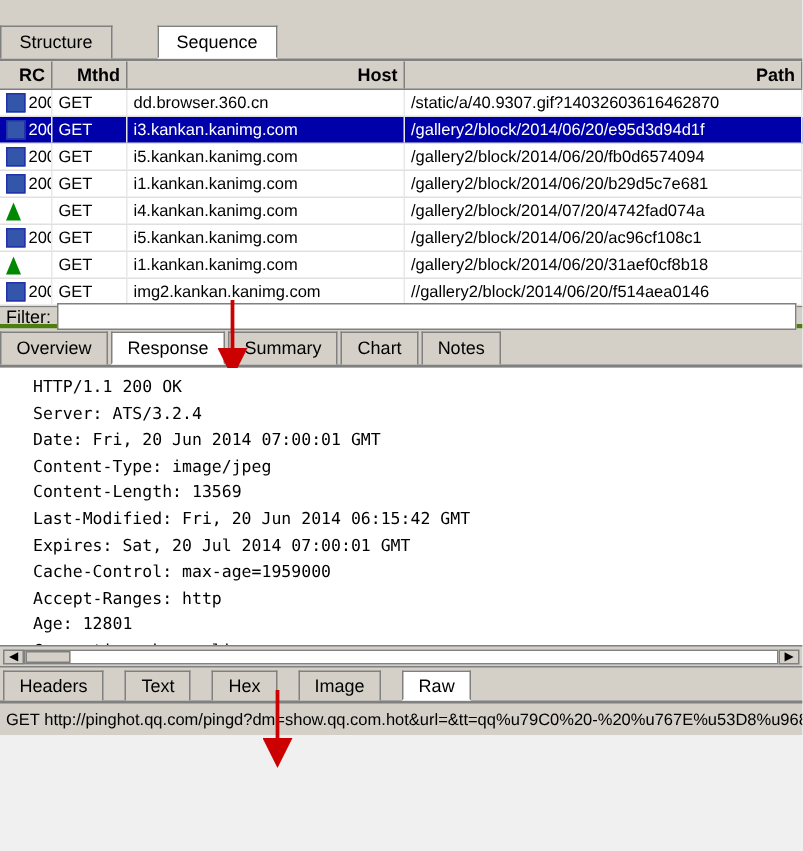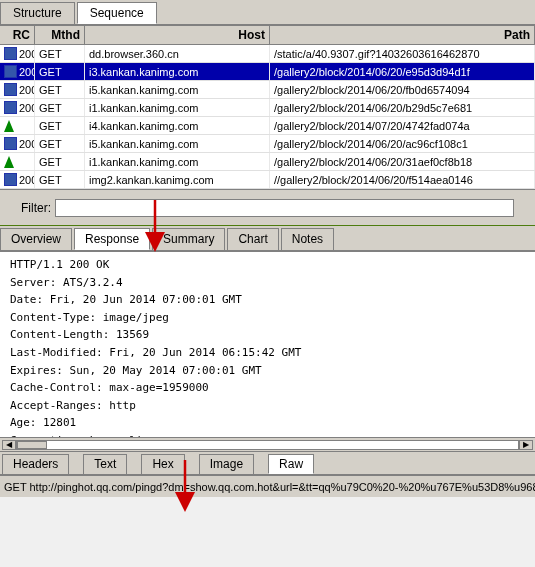--- a/index.html
+++ b/index.html
@@ -10,21 +10,22 @@
       width: 535px;
       height: 567px;
       overflow: hidden;
     }
 
     
     .top-tabs {
       display: flex;
       background: #d4d0c8;
       border-bottom: 2px solid #808080;
-      padding-top: 2px;
+      padding-top: 17px;
+      gap: 28px;
     }
     .top-tab {
       padding: 3px 12px;
       border: 1px solid #808080;
       border-bottom: none;
       background: #d4d0c8;
       cursor: pointer;
       font-size: 12px;
       margin-right: 2px;
     }
@@ -74,24 +75,24 @@
       white-space: nowrap;
       display: flex;
       align-items: center;
       border-right: 1px solid #e8e8e8;
     }
 
     
     .filter-bar {
       display: flex;
       align-items: center;
-      padding: 2px 21px;
-      background: #d4d0c8;
-      border-bottom: 1px solid #4d7c0f;
-      height: 36px;
+      padding: 2px 4px;
+      background: #d4d0c8;
+      border-bottom: 3px solid #4d7c0f;
+      height: 14px;
     }
     .filter-label {
       font-size: 12px;
       margin-right: 4px;
     }
     .filter-input {
       flex: 1;
       height: 18px;
       border: 1px solid #808080;
       background: #ffffff;
@@ -119,21 +120,21 @@
       background: #ffffff;
       border-bottom: 1px solid #ffffff;
     }
 
     
     .response-area {
       background: #ffffff;
       height: 185px;
       overflow-y: auto;
       overflow-x: hidden;
-      padding: 4px 10px;
+      padding: 4px 22px;
       font-size: 11px;
       line-height: 1.6;
       font-family: monospace;
       position: relative;
     }
     .response-area p {
       white-space: nowrap;
     }
 
     
@@ -330,21 +331,21 @@
     <div class="mid-tab">Notes</div>
   </div>
 
   <div class="response-area" id="response-area">
       <p>HTTP/1.1 200 OK</p>
       <p>Server: ATS/3.2.4</p>
       <p>Date: Fri, 20 Jun 2014 07:00:01 GMT</p>
       <p>Content-Type: image/jpeg</p>
       <p>Content-Length: 13569</p>
       <p>Last-Modified: Fri, 20 Jun 2014 06:15:42 GMT</p>
-      <p>Expires: Sun, 20 May 2014 07:00:01 GMT</p>
+      <p>Expires: Sat, 20 Jul 2014 07:00:01 GMT</p>
       <p>Cache-Control: max-age=1959000</p>
       <p>Accept-Ranges: http</p>
       <p>Age: 12801</p>
       <p>Connection: keep-alive</p>
     </div>
 
   <svg class="red-arrow" style="left:0; top:0; width:535px; height:567px;">
     <defs>
       <marker id="arrowhead2" markerWidth="8" markerHeight="8" refX="4" refY="4" orient="auto">
         <path d="M0,0 L0,8 L8,4 z" fill="#cc0000"></path>

